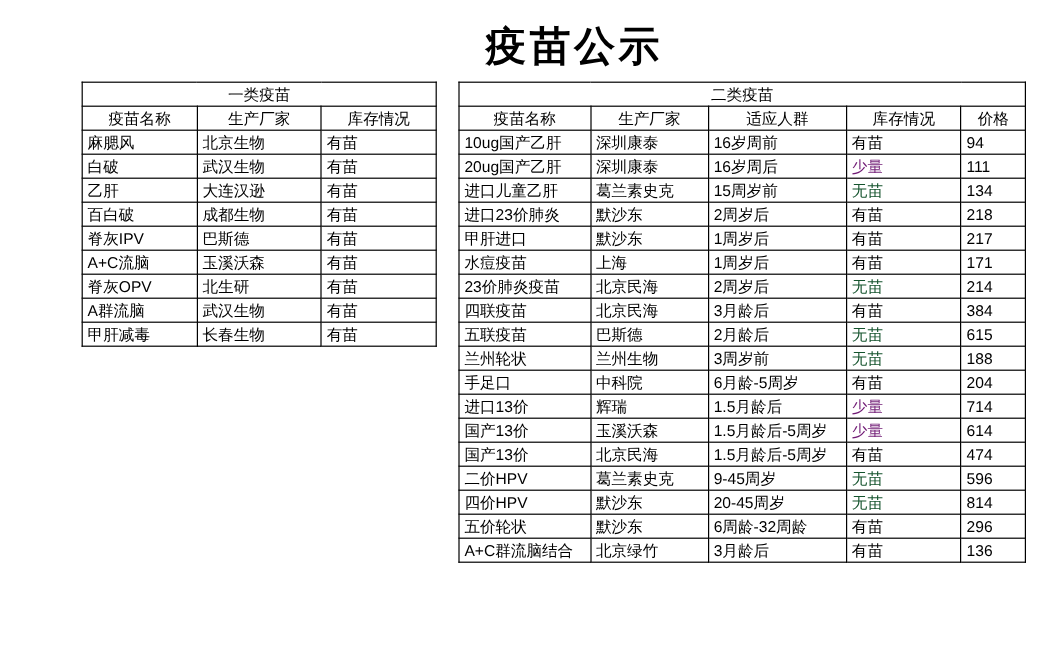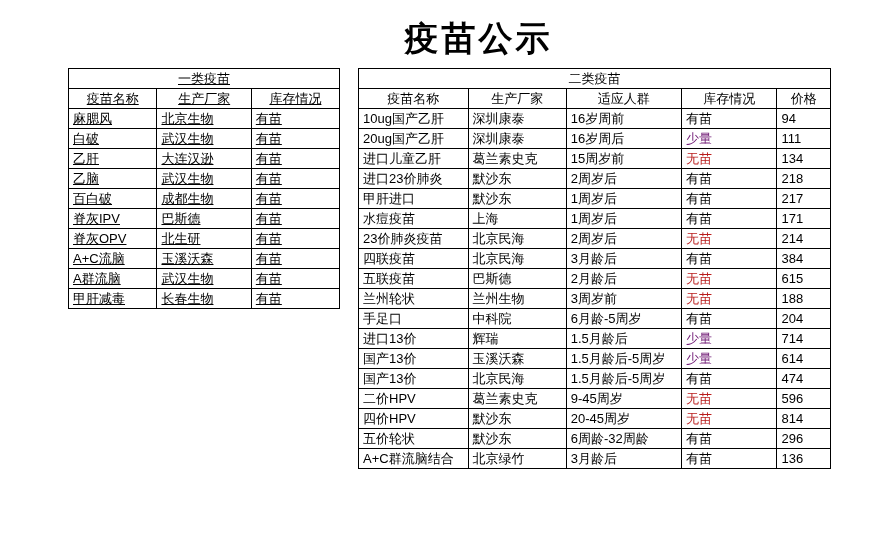--- a/index.html
+++ b/index.html
@@ -59,32 +59,32 @@
     font-size: 13px;
     height: 22px;
   }
   .col-head td {
     font-weight: bold;
     text-align: center !important;
     font-size: 14px;
     height: 23px;
   }
   .stock-none {
-    color: #b91c1c;
+    color: #14532d;
   }
   .stock-low {
     color: #701a75;
   }
   .price-cell {
     text-align: right;
     font-size: 11px;
     padding-right: 5px;
   }
   
-  #table-one { width: 272px; text-decoration: underline; }
+  #table-one { width: 296px; }
   #table-one col.c0 { width: 96px; }
   #table-one col.c1 { width: 104px; }
   #table-one col.c2 { width: 96px; }
   
   #table-two { width: 473px; }
   #table-two col.c0 { width: 112px; }
   #table-two col.c1 { width: 104px; }
   #table-two col.c2 { width: 118px; }
   #table-two col.c3 { width: 104px; }
   #table-two col.c4 { width: 58px; }
@@ -125,42 +125,37 @@
           <td>白破</td>
           <td>武汉生物</td>
           <td>有苗</td>
         </tr>
         <tr>
           <td>乙肝</td>
           <td>大连汉逊</td>
           <td>有苗</td>
         </tr>
         <tr>
-          <td>乙脑</td>
-          <td>武汉生物</td>
-          <td>有苗</td>
-        </tr>
-        <tr>
           <td>百白破</td>
           <td>成都生物</td>
           <td>有苗</td>
         </tr>
         <tr>
           <td>脊灰IPV</td>
           <td>巴斯德</td>
           <td>有苗</td>
         </tr>
         <tr>
+          <td>A+C流脑</td>
+          <td>玉溪沃森</td>
+          <td>有苗</td>
+        </tr>
+        <tr>
           <td>脊灰OPV</td>
           <td>北生研</td>
-          <td>有苗</td>
-        </tr>
-        <tr>
-          <td>A+C流脑</td>
-          <td>玉溪沃森</td>
           <td>有苗</td>
         </tr>
         <tr>
           <td>A群流脑</td>
           <td>武汉生物</td>
           <td>有苗</td>
         </tr>
         <tr>
           <td>甲肝减毒</td>
           <td>长春生物</td>

